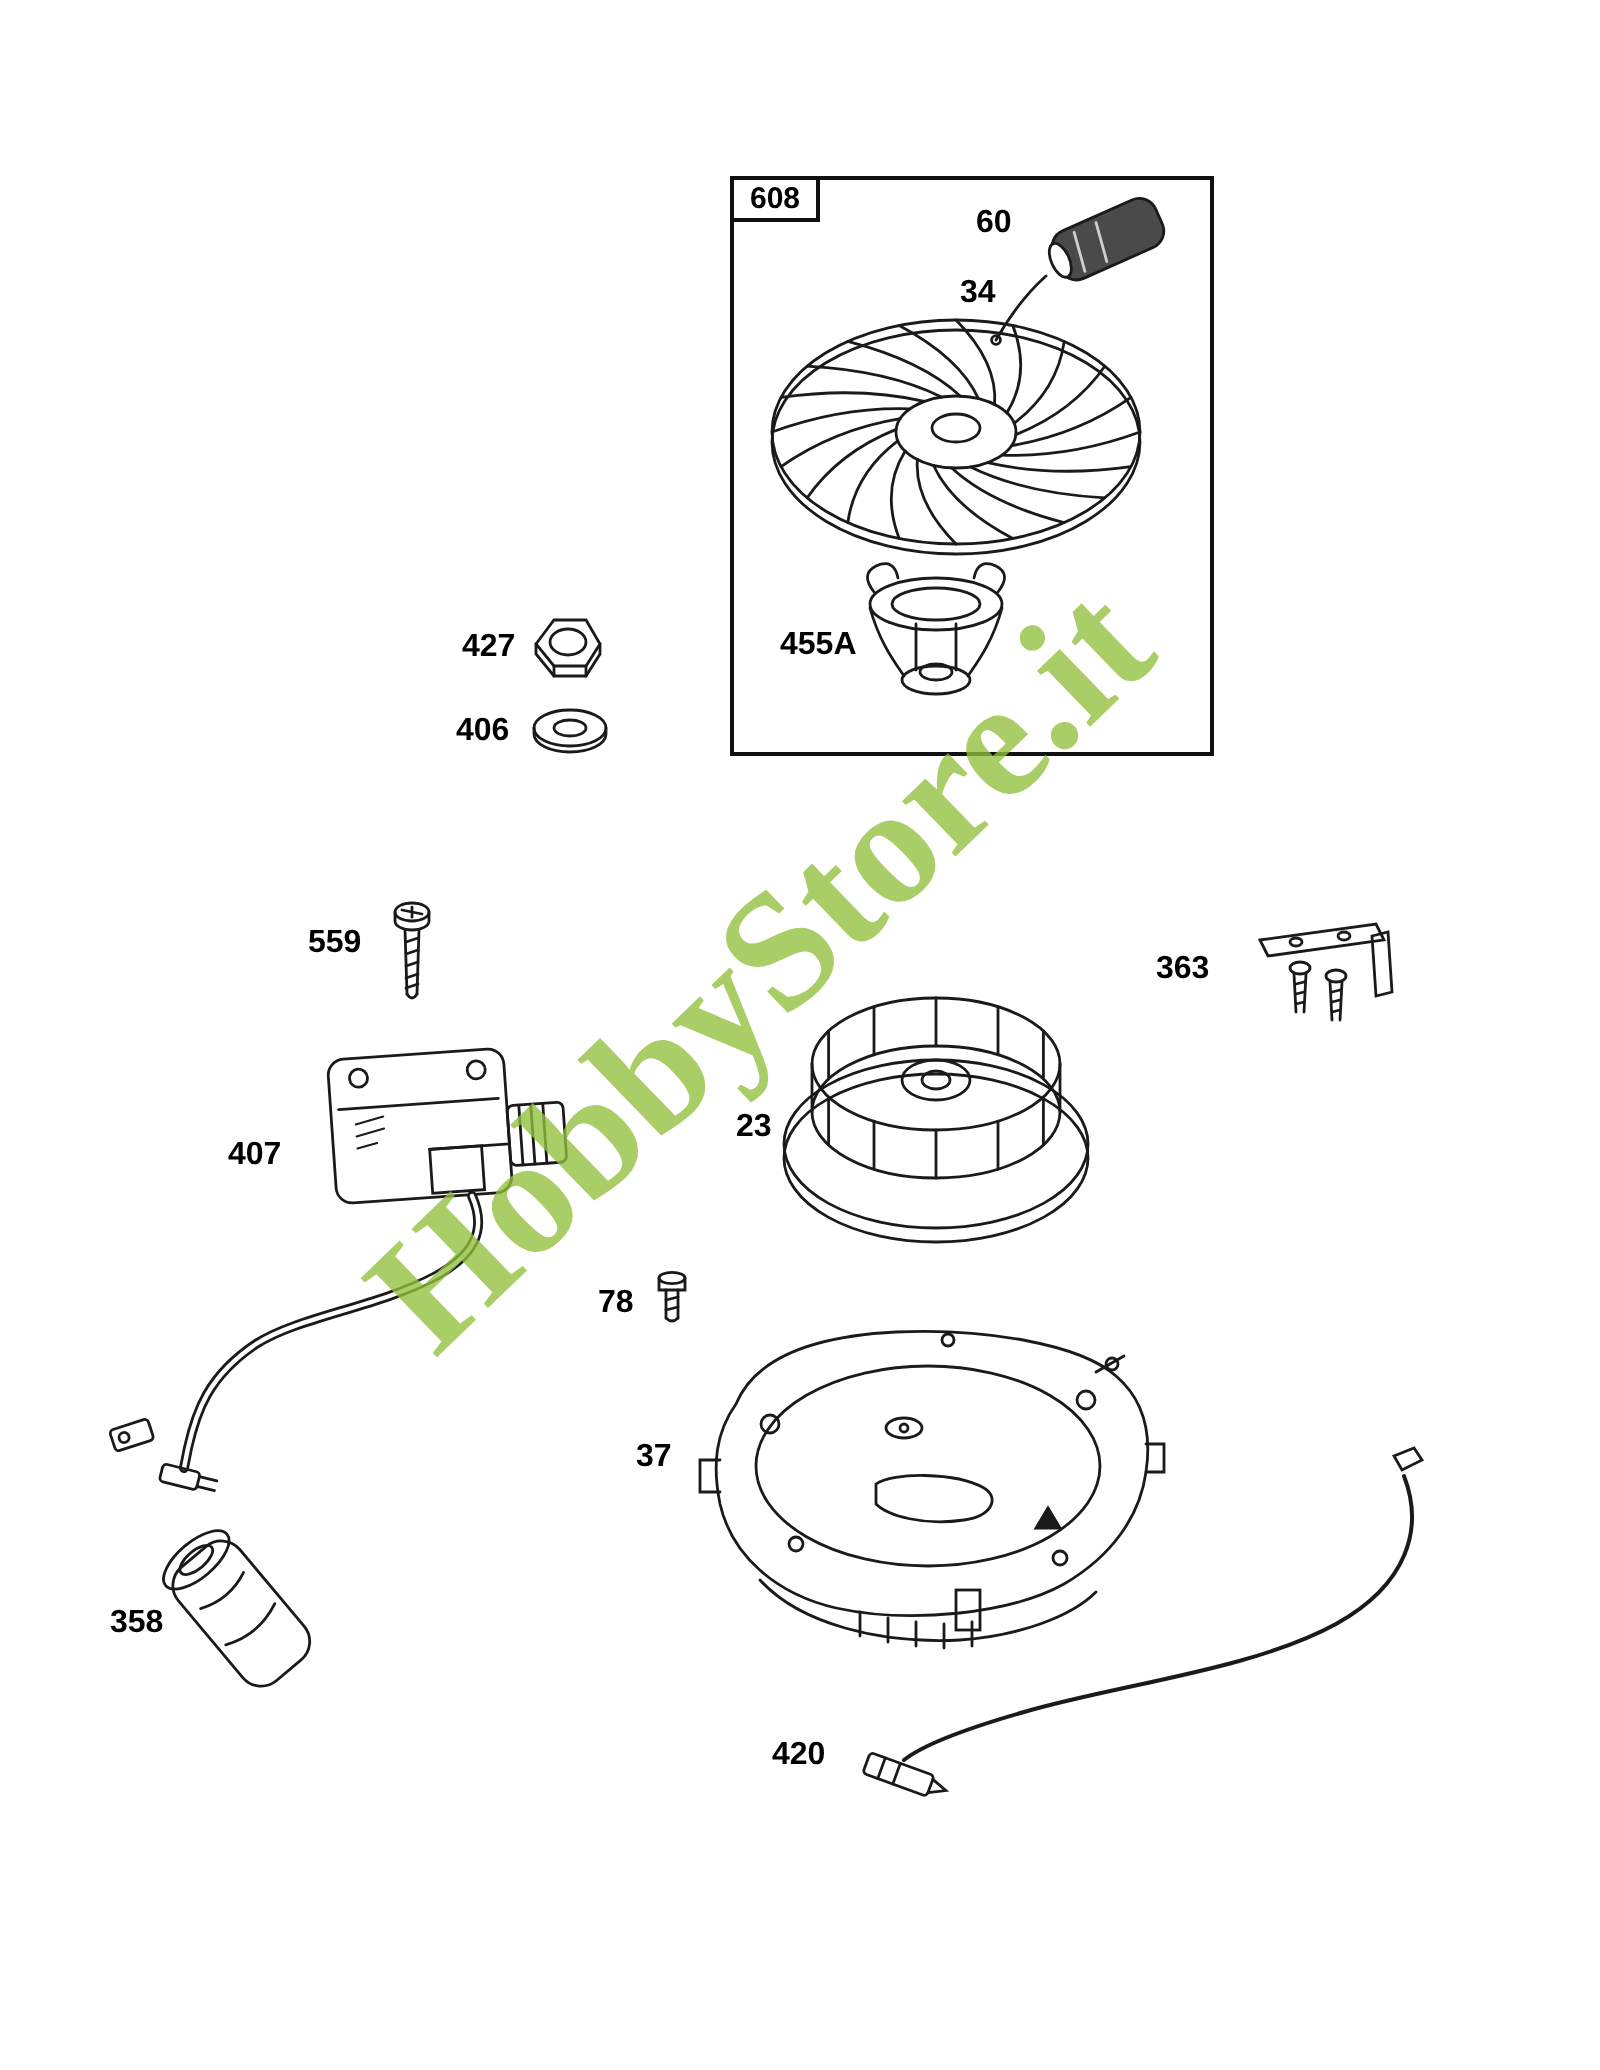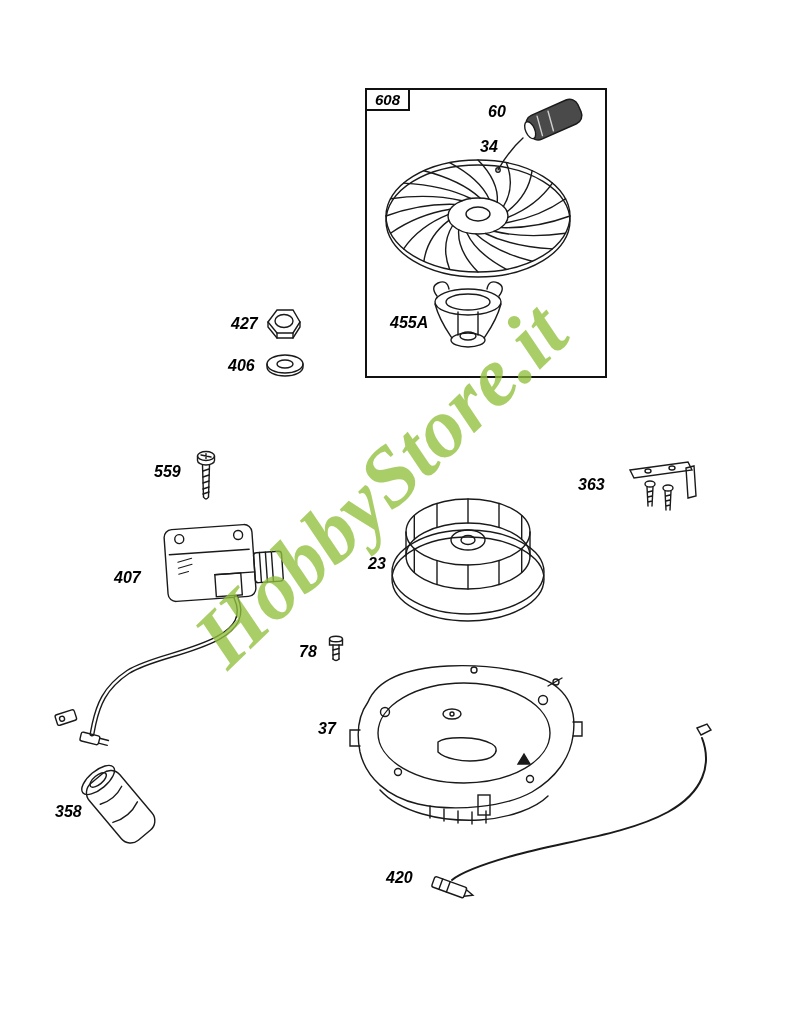--- a/index.html
+++ b/index.html
@@ -1,17 +1,17 @@
 <!DOCTYPE html>
 <html><head>
 <meta charset="utf-8">
 <style>
   html,body{margin:0;padding:0;background:#fff;}
   .page{position:relative;width:728px;height:1035px;background:#fff;overflow:hidden;
-        font-family:"Liberation Sans",sans-serif;font-style:italic;}
+        font-family:"Liberation Sans",sans-serif;}
   .art{position:absolute;left:0;top:0;}
   .plabel{position:absolute;font-weight:bold;font-size:16px;color:#000;white-space:nowrap;}
   .frame{position:absolute;left:365px;top:88px;width:238px;height:286px;border:2px solid #111;}
   .frame-label{position:absolute;left:-2px;top:-2px;border:2px solid #111;background:#fff;
                font-weight:bold;font-size:15px;padding:1px 8px;}
   .watermark{position:absolute;left:100px;top:436px;width:560px;text-align:center;
              font-family:"Liberation Serif",serif;font-weight:bold;font-size:84px;
              color:#93c13d;opacity:.78;transform:rotate(-44deg);transform-origin:50% 50%;
              white-space:nowrap;pointer-events:none;}
 </style>

